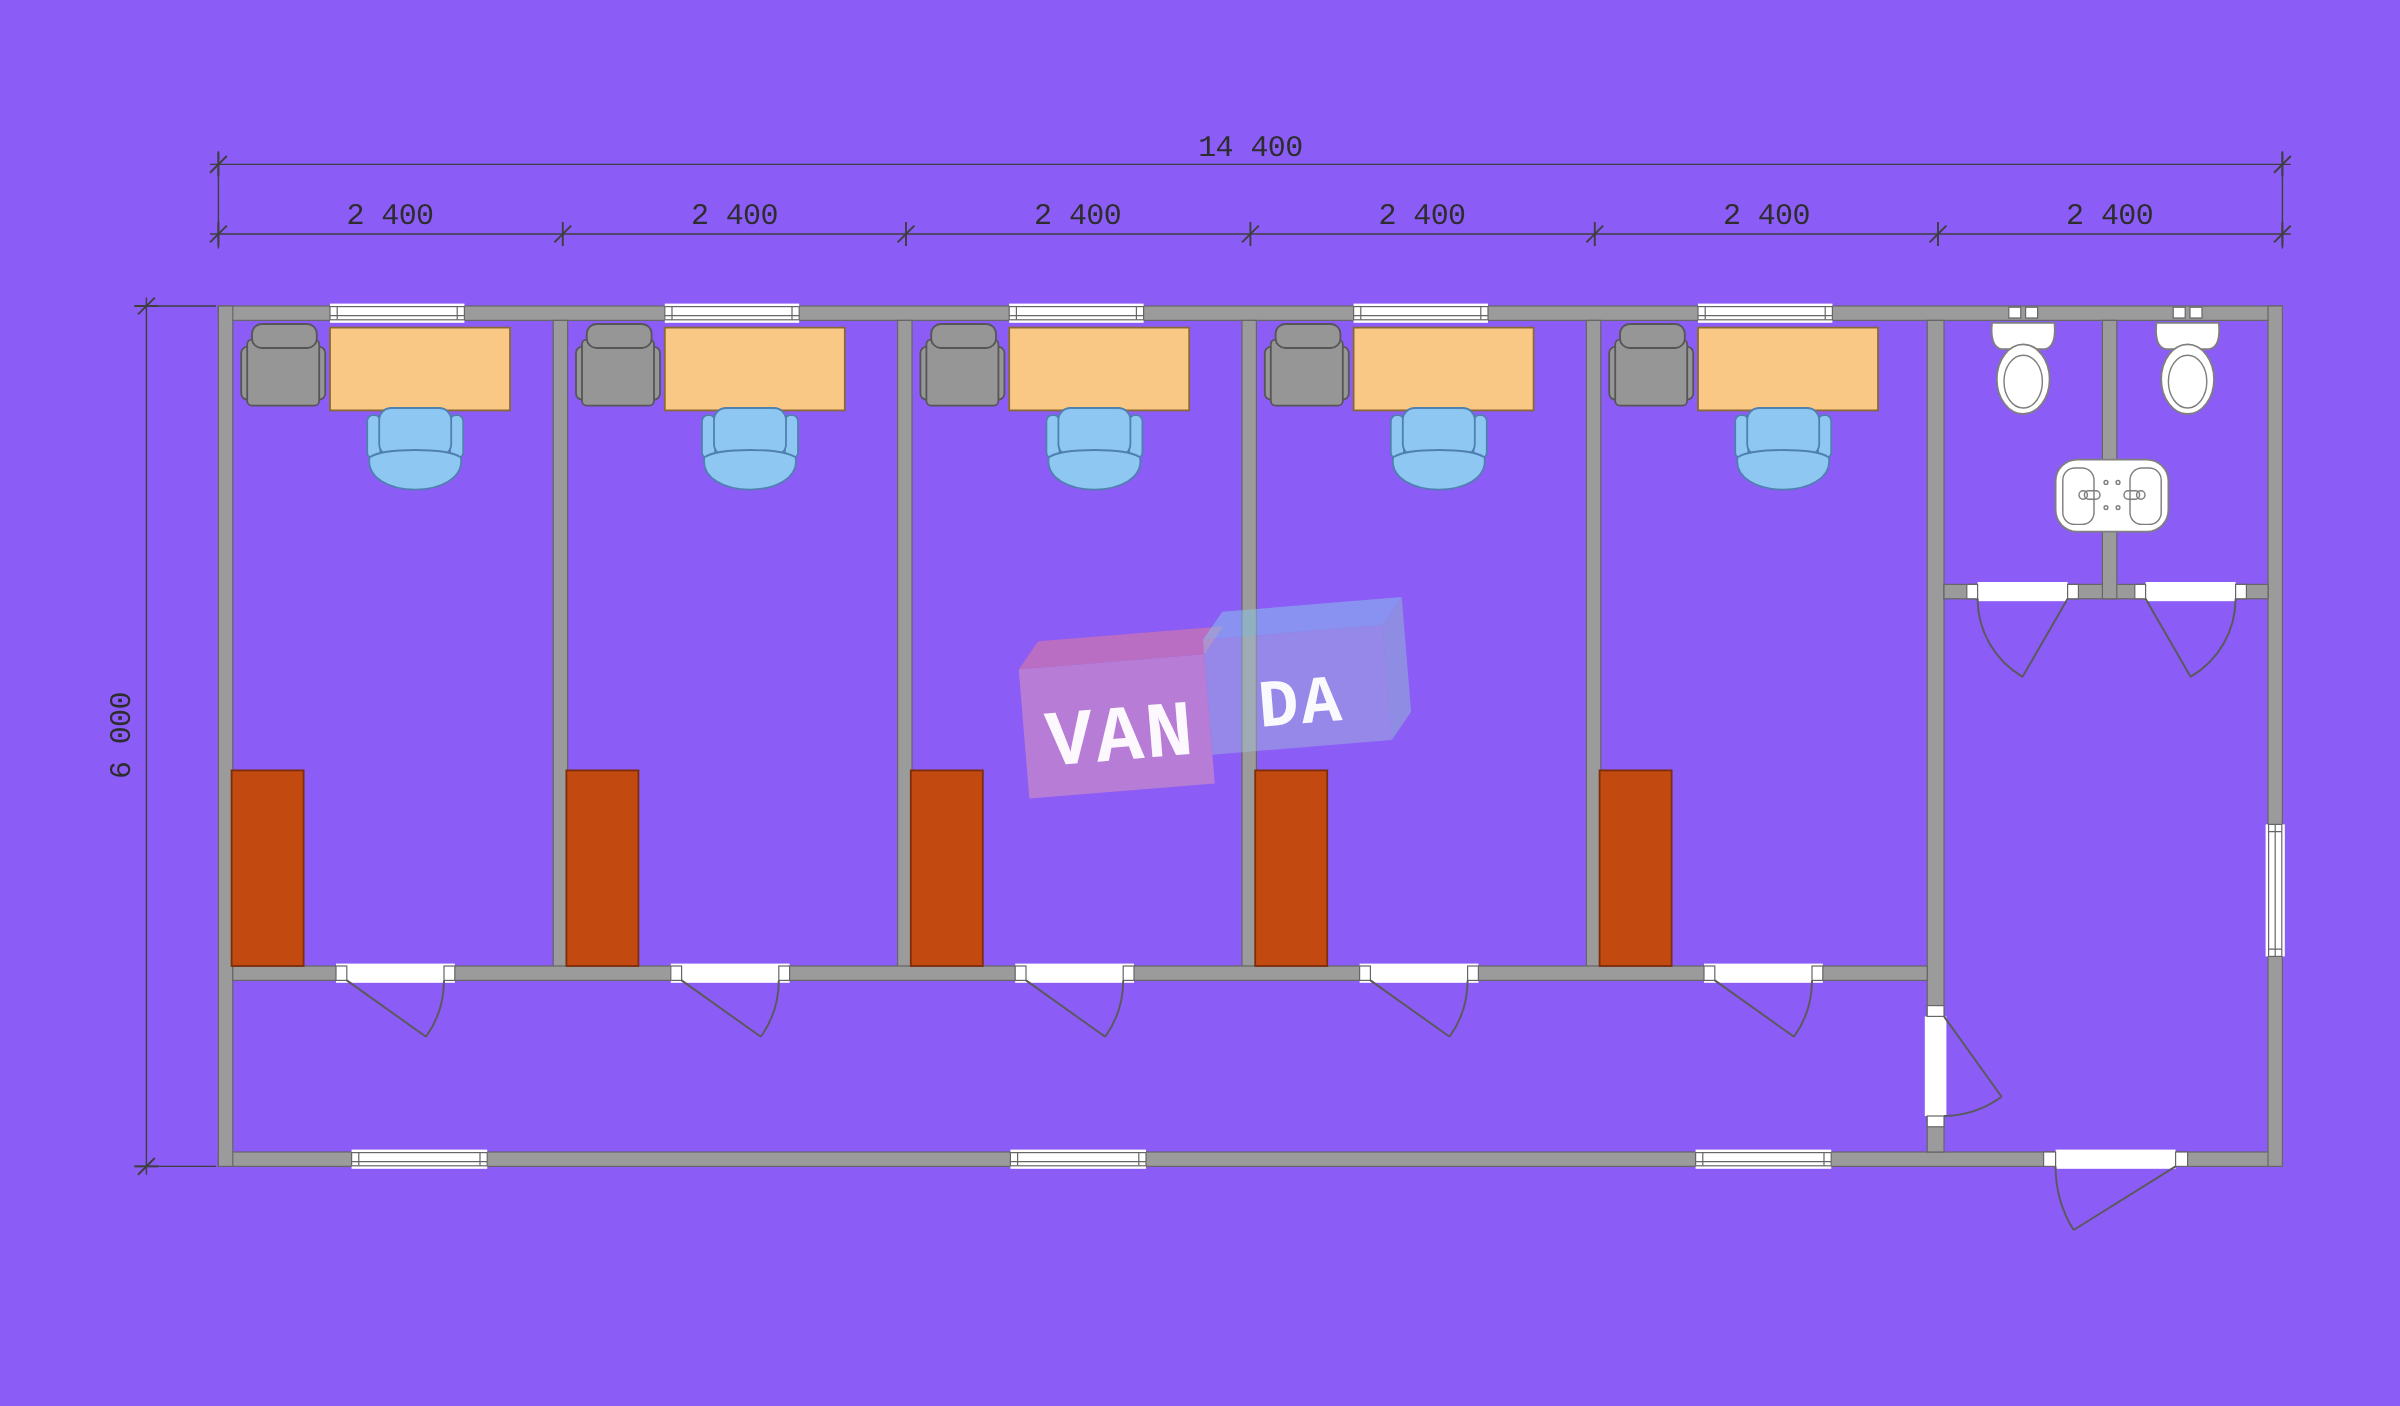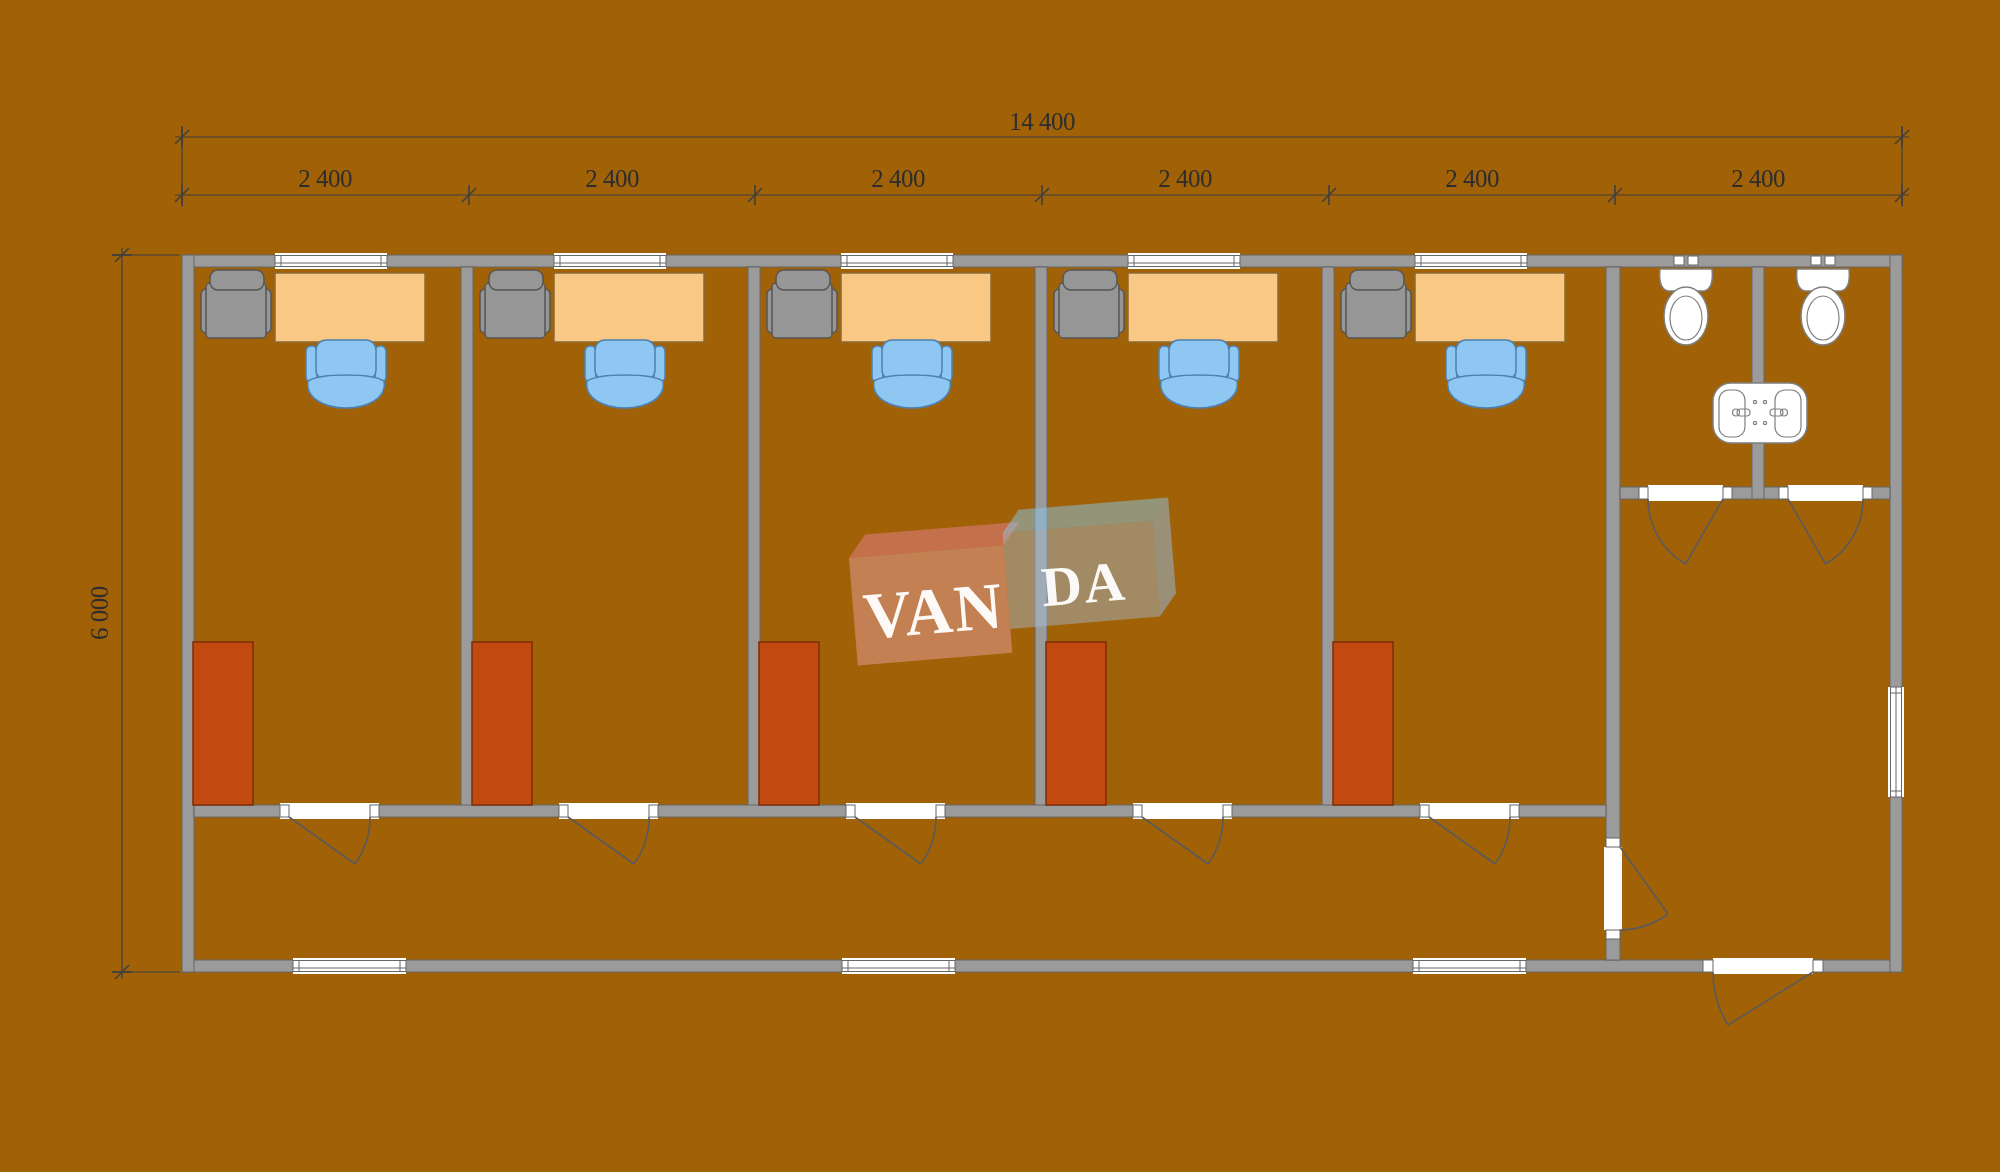--- a/index.html
+++ b/index.html
@@ -1,17 +1,17 @@
 <!DOCTYPE html>
 <html style="--wall: #9b9b9b; --wall-edge: #666666; --desk: #f9c884; --desk-edge: #8a6a34; --chair: #8ec7f2; --chair-edge: #4f81b0; --visitor-chair: #969696; --visitor-chair-edge: #565656; --wardrobe: #c24a10; --wardrobe-edge: #7d2d09; --fixture-edge: #7f7f7f; --dim: #3f3f3f; --wm-pink-top: rgba(231,126,143,0.50); --wm-pink-front: rgba(238,166,176,0.45); --wm-blue-top: rgba(136,199,233,0.50); --wm-blue-front: rgba(164,191,214,0.45); --wm-blue-side: rgba(148,183,211,0.55); --wm-text: rgba(255,255,255,0.95);"><head>
 <meta charset="utf-8">
 <style>
   html,body{margin:0;padding:0;background:#ffffff;}
-  .canvas{position:relative;width:2000px;height:1172px;background:#a16207;overflow:hidden;
-          font-family:Liberation Serif, serif;}
+  .canvas{position:relative;width:2000px;height:1172px;background:#8b5cf6;overflow:hidden;
+          font-family:Liberation Mono, monospace;}
   svg{position:absolute;left:0;top:0;}
   .wall{fill:var(--wall);stroke:var(--wall-edge);stroke-width:1;}
   .punch{fill:#ffffff;stroke:none;}
   .jamb{fill:#ffffff;stroke:var(--wall-edge);stroke-width:1;}
   .winframe{fill:#ffffff;stroke:var(--wall-edge);stroke-width:1;}
   .winline{stroke:var(--wall-edge);stroke-width:1;fill:none;}
   .door{stroke:#5a5a5a;stroke-width:1.6;fill:none;}
   .desk{fill:var(--desk);stroke:var(--desk-edge);stroke-width:1.5;}
   .vchair{fill:var(--visitor-chair);stroke:var(--visitor-chair-edge);stroke-width:1.5;}
   .ochair{fill:var(--chair);stroke:var(--chair-edge);stroke-width:1.5;}

